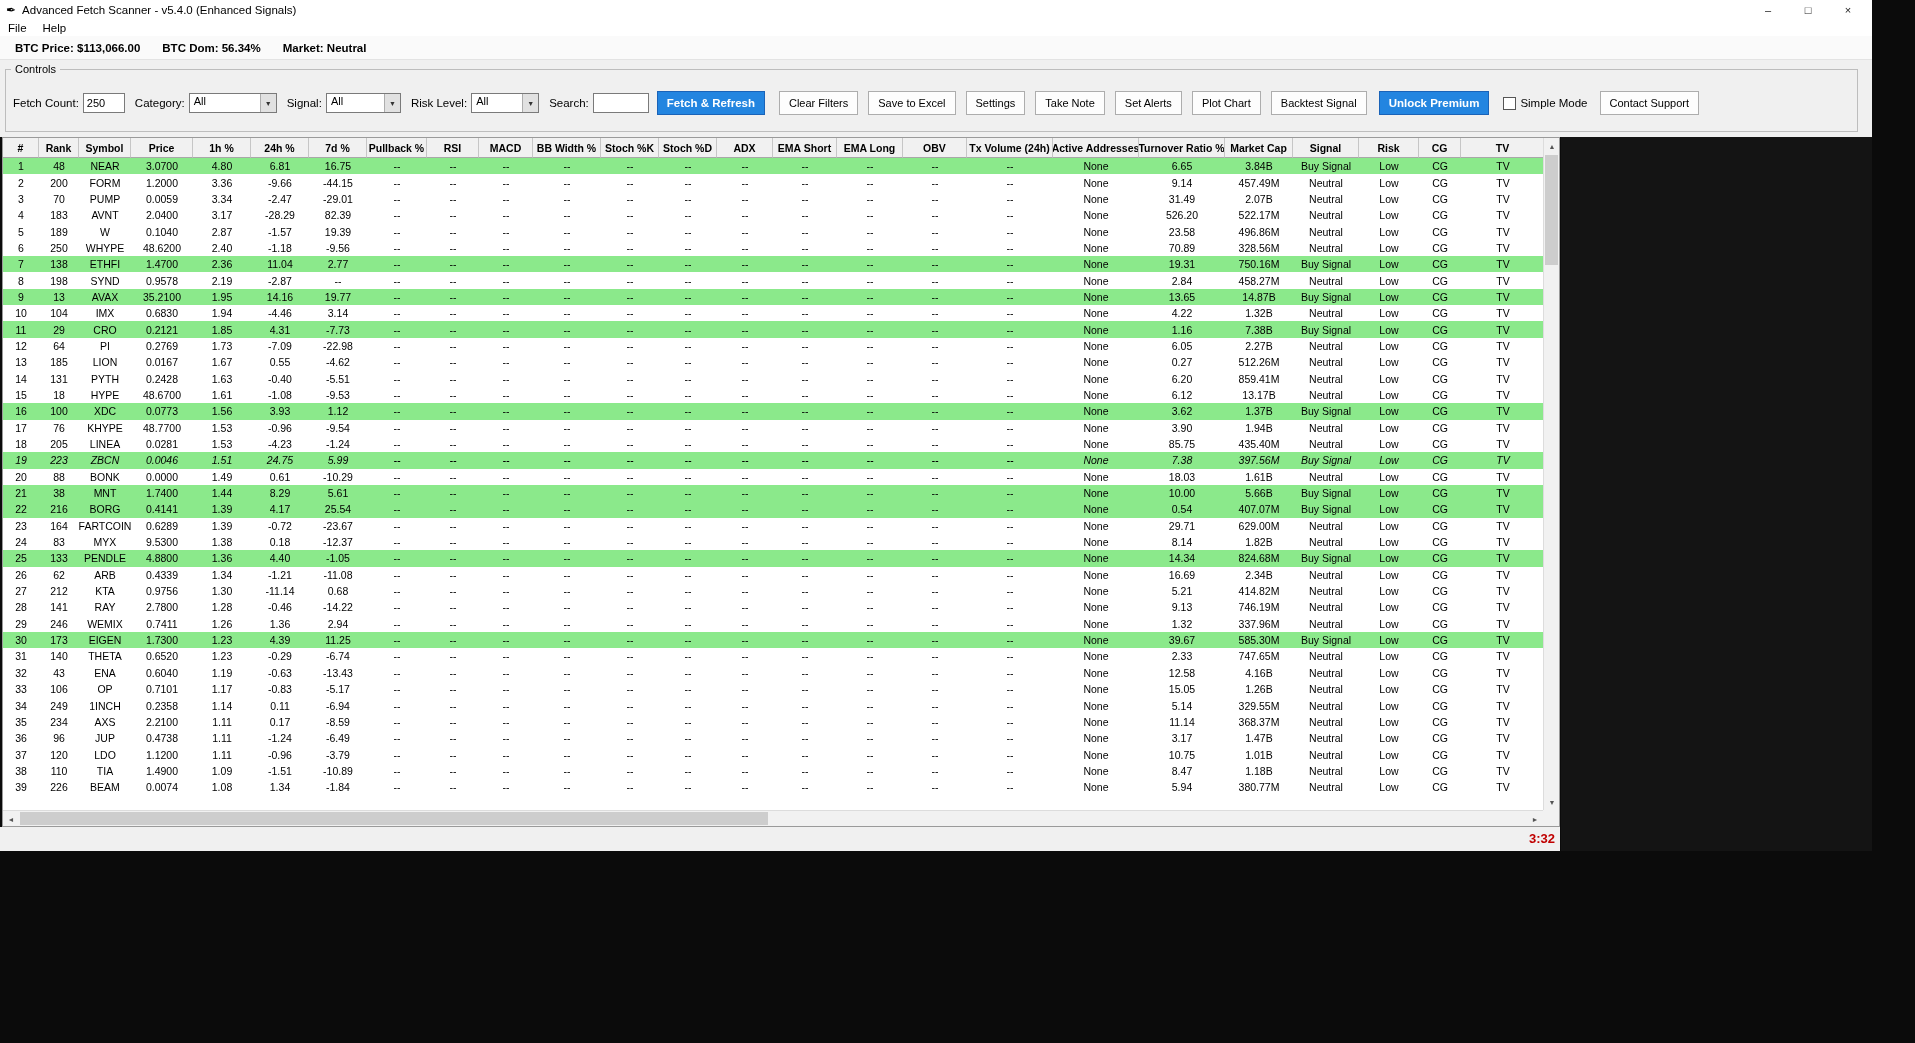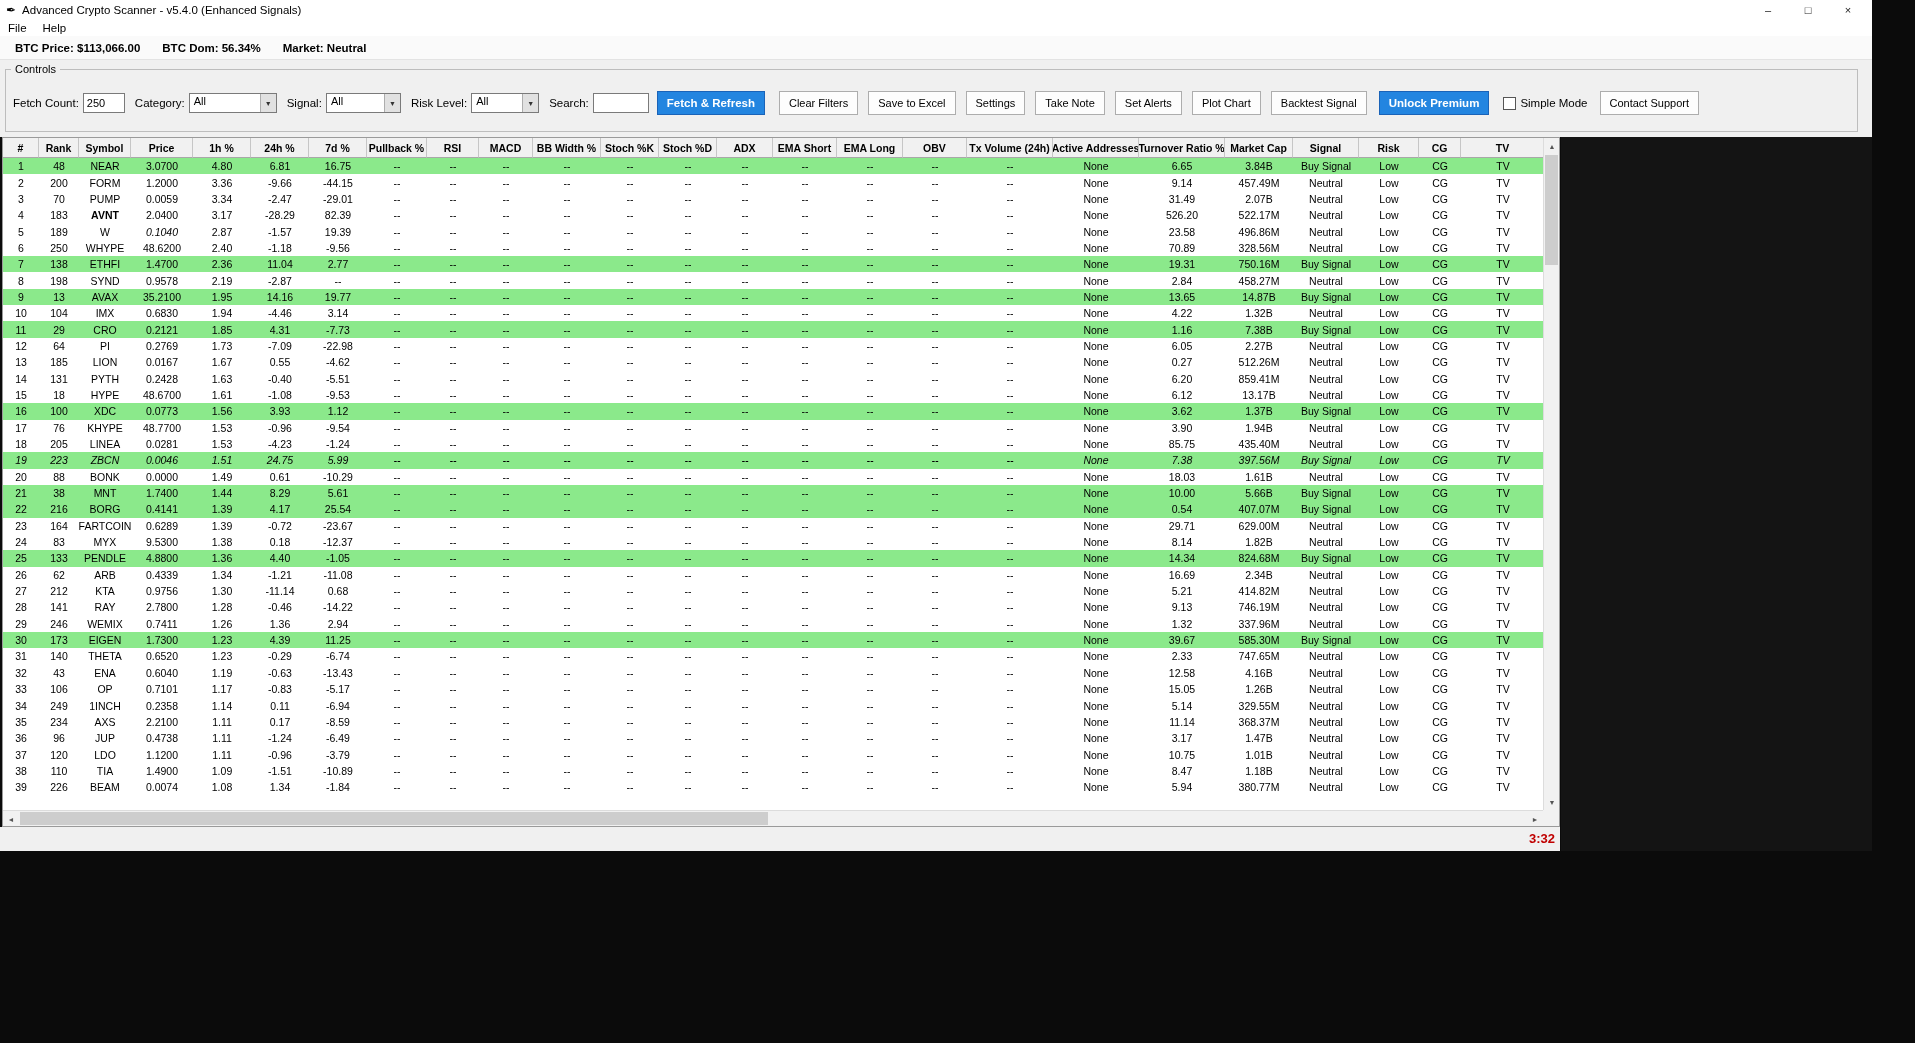--- a/index.html
+++ b/index.html
@@ -77,21 +77,21 @@
                   font-size:11px; line-height:16px; padding-left:6px; background:#f0f0f0; }
   .timer { position:absolute; left:1529px; top:4px; font-size:13px; font-weight:bold; }
 </style>
 </head>
 <body>
 
 <div class="desktop">
 
   <div class="bar-title">
     <span class="app-icon">✒</span>
-    <span>Advanced Crypto Scanner - v5.4.0 (Enhanced Signals)</span>
+    <span>Advanced Fetch Scanner - v5.4.0 (Enhanced Signals)</span>
     <div class="win-controls">
       <span class="wbtn">–</span>
       <span class="wbtn">□</span>
       <span class="wbtn">×</span>
     </div>
   </div>
 
   <div class="bar-menu">
     <span>File</span>
     <span>Help</span>
@@ -248,21 +248,21 @@
             <div class="tcell" style="width: 86px;">31.49</div>
             <div class="tcell" style="width: 68px;">2.07B</div>
             <div class="tcell" style="width: 66px;">Neutral</div>
             <div class="tcell" style="width: 60px;">Low</div>
             <div class="tcell" style="width: 42px;">CG</div>
             <div class="tcell" style="width: 84px;">TV</div>
           </div>
           <div class="trow">
             <div class="tcell" style="width: 36px;">4</div>
             <div class="tcell" style="width: 40px;">183</div>
-            <div class="tcell" style="width: 52px; font-weight: bold;">AVNT</div>
+            <div class="tcell" style="width: 52px;">AVNT</div>
             <div class="tcell" style="width: 62px;">2.0400</div>
             <div class="tcell" style="width: 58px;">3.17</div>
             <div class="tcell" style="width: 58px;">-28.29</div>
             <div class="tcell" style="width: 58px;">82.39</div>
             <div class="tcell" style="width: 60px;">--</div>
             <div class="tcell" style="width: 52px;">--</div>
             <div class="tcell" style="width: 54px;">--</div>
             <div class="tcell" style="width: 68px;">--</div>
             <div class="tcell" style="width: 58px;">--</div>
             <div class="tcell" style="width: 58px;">--</div>
@@ -276,21 +276,21 @@
             <div class="tcell" style="width: 68px;">522.17M</div>
             <div class="tcell" style="width: 66px;">Neutral</div>
             <div class="tcell" style="width: 60px;">Low</div>
             <div class="tcell" style="width: 42px;">CG</div>
             <div class="tcell" style="width: 84px;">TV</div>
           </div>
           <div class="trow">
             <div class="tcell" style="width: 36px;">5</div>
             <div class="tcell" style="width: 40px;">189</div>
             <div class="tcell" style="width: 52px;">W</div>
-            <div class="tcell" style="width: 62px; font-style: italic;">0.1040</div>
+            <div class="tcell" style="width: 62px;">0.1040</div>
             <div class="tcell" style="width: 58px;">2.87</div>
             <div class="tcell" style="width: 58px;">-1.57</div>
             <div class="tcell" style="width: 58px;">19.39</div>
             <div class="tcell" style="width: 60px;">--</div>
             <div class="tcell" style="width: 52px;">--</div>
             <div class="tcell" style="width: 54px;">--</div>
             <div class="tcell" style="width: 68px;">--</div>
             <div class="tcell" style="width: 58px;">--</div>
             <div class="tcell" style="width: 58px;">--</div>
             <div class="tcell" style="width: 56px;">--</div>

